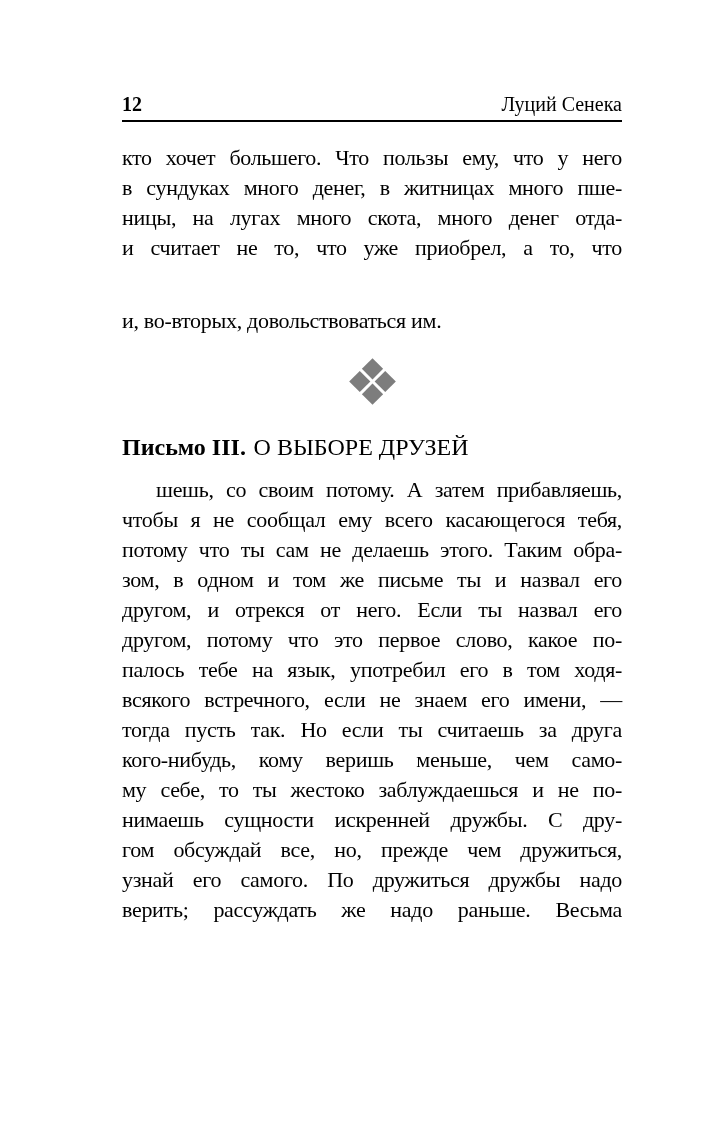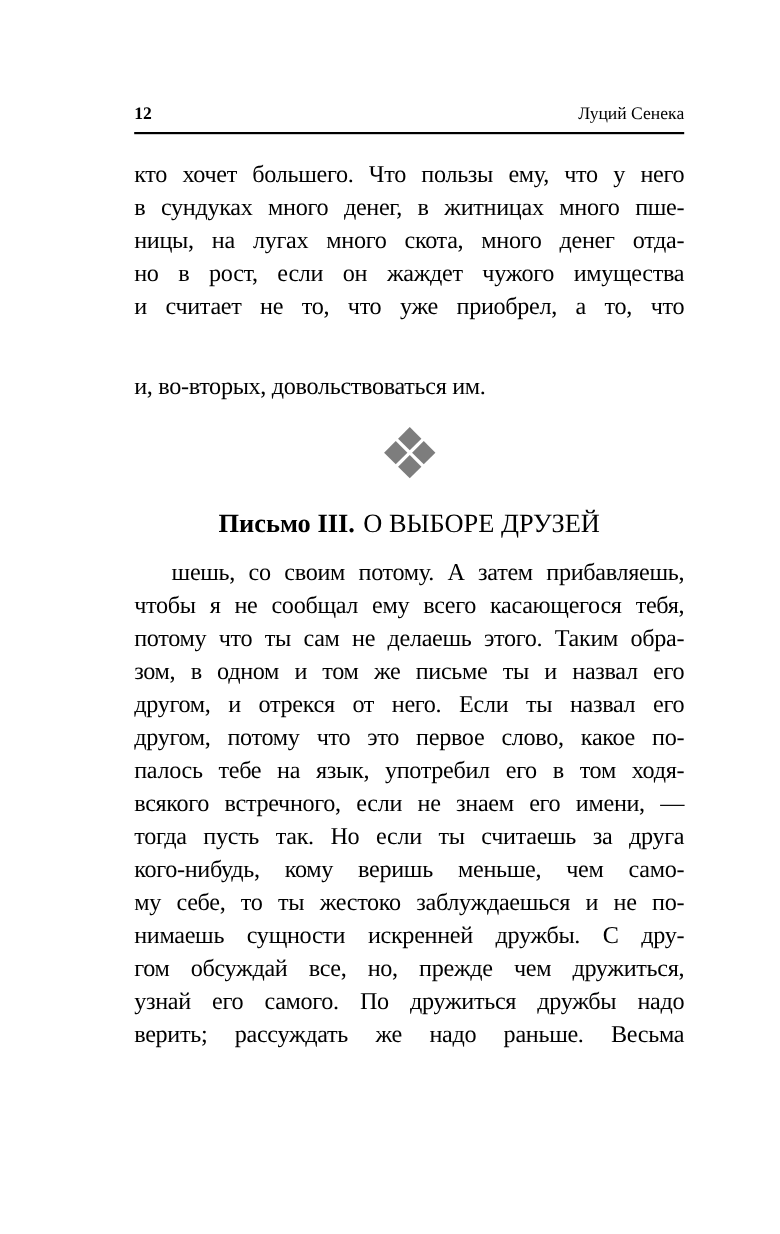--- a/index.html
+++ b/index.html
@@ -19,21 +19,21 @@
   .content {
     position: absolute;
     left: 122px;
     top: 93px;
     width: 500px;
   }
   .running-header {
     display: flex;
     justify-content: space-between;
     align-items: baseline;
-    font-size: 16px;
+    font-size: 20px;
     line-height: 22px;
     padding-bottom: 5px;
     border-bottom: 2px solid #000000;
   }
   .page-number {
     font-weight: bold;
   }
   .running-title {
     font-weight: normal;
   }
@@ -72,21 +72,20 @@
     display: grid;
     grid-template-columns: 1fr 1fr;
     grid-template-rows: 1fr 1fr;
     gap: 3px;
   }
   .diamond-cluster .pip {
     background: #7d7d7d;
   }
   .section-heading {
     margin-top: 27px;
-    text-align: center;
     font-size: 24px;
     line-height: 30px;
   }
   .heading-prefix {
     font-weight: bold;
     margin-right: 0.32em;
   }
   .heading-title {
     font-weight: normal;
   }
@@ -102,21 +101,20 @@
 
     <div class="running-header">
       <span class="page-number">12</span>
       <span class="running-title">Луций Сенека</span>
     </div>
 
     <div class="para para-endleft para-first">
         <div class="line">кто хочет большего. Что пользы ему, что у него</div>
         <div class="line">в сундуках много денег, в житницах много пше-</div>
         <div class="line">ницы, на лугах много скота, много денег отда-</div>
-        <div class="line">но в рост, если он жаждет чужого имущества</div>
         <div class="line">и считает не то, что уже приобрел, а то, что</div>
         <div class="line">и, во-вторых, довольствоваться им.</div>
       </div>
 
     <div class="ornament-row">
       <div class="diamond-cluster">
         <div class="pip"></div>
         <div class="pip"></div>
         <div class="pip"></div>
         <div class="pip"></div>

